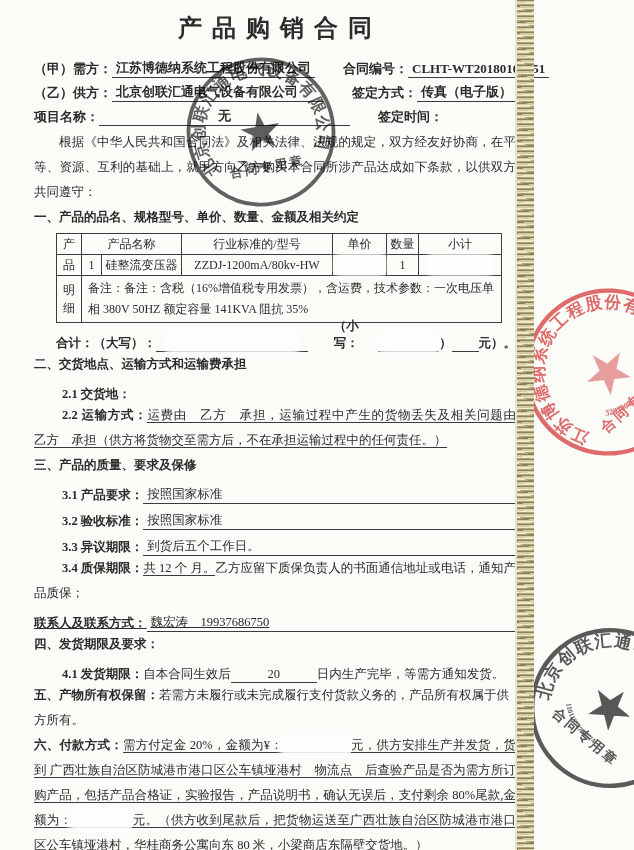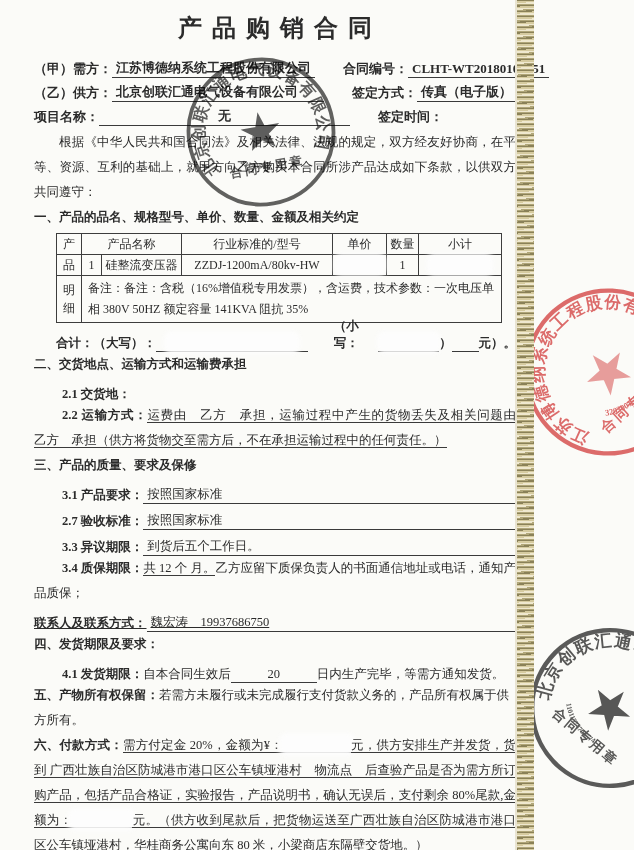--- a/index.html
+++ b/index.html
@@ -147,21 +147,21 @@
   </div>
   <p class="hang"><span class="lab">2.2 运输方式：</span><span class="uline">运费由　乙方　承担，运输过程中产生的货物丢失及相关问题由　乙方　承担（供方将货物交至需方后，不在承担运输过程中的任何责任。）</span></p>
 
   <p class="sect">三、产品的质量、要求及保修</p>
 
   <div class="item">
     <span class="lab">3.1 产品要求：</span>
     <span class="uv">按照国家标准</span>
   </div>
   <div class="item">
-    <span class="lab">2.7 验收标准：</span>
+    <span class="lab">3.2 验收标准：</span>
     <span class="uv">按照国家标准</span>
   </div>
   <div class="item">
     <span class="lab">3.3 异议期限：</span>
     <span class="uv">到货后五个工作日。</span>
   </div>
   <p class="hang"><span class="lab">3.4 质保期限：</span><span class="uline">共  12 个 月。</span><span>乙方应留下质保负责人的书面通信地址或电话，通知产品质保；</span></p>
   <div class="flushitem">
     <span class="lab">联系人及联系方式：</span>
     <span class="uv">魏宏涛　19937686750</span>

